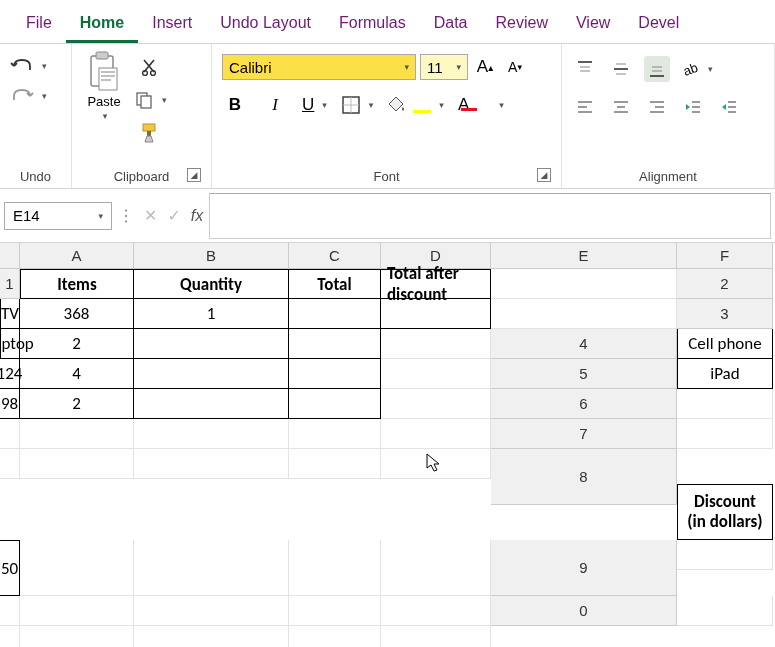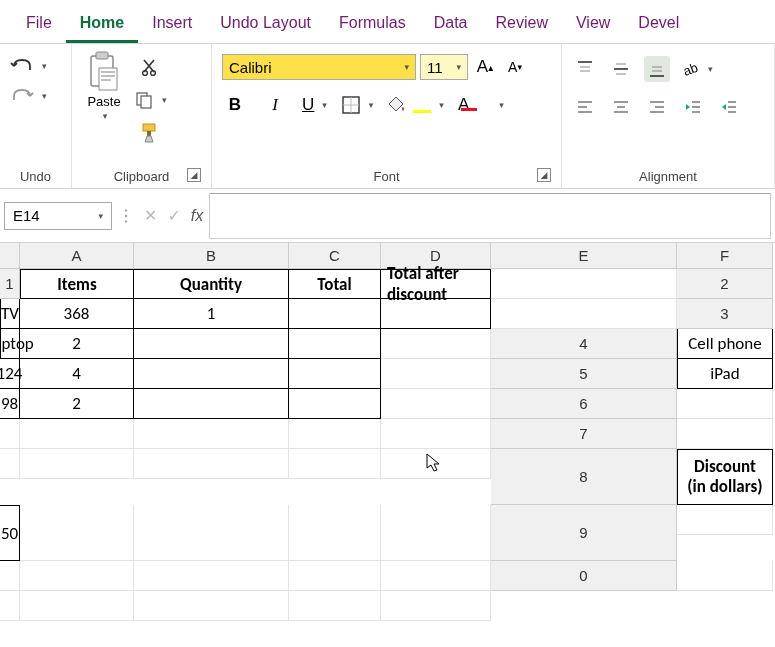--- a/index.html
+++ b/index.html
@@ -316,21 +316,21 @@
 
   <div class="rowhdr">7</div>
   <div class="cell"></div>
   <div class="cell"></div>
   <div class="cell"></div>
   <div class="cell"></div>
   <div class="cell"></div>
   <div class="cell"></div>
 
   <div class="rowhdr tall">8</div>
-  <div class="cell bold center bd-t bd-l bd-b bd-r tall" style="white-space:normal;text-align:center;line-height:1.2;">Discount (in dollars)</div>
+  <div class="cell bold center bd-t bd-l bd-b bd-r tall" style="white-space:normal;text-align:center;line-height:1.2;margin-top:35px;">Discount (in dollars)</div>
   <div class="cell center bd-t bd-b bd-r tall">50</div>
   <div class="cell tall"></div>
   <div class="cell tall"></div>
   <div class="cell tall"></div>
   <div class="cell tall"></div>
 
   <div class="rowhdr">9</div>
   <div class="cell"></div>
   <div class="cell"></div>
   <div class="cell"></div>

